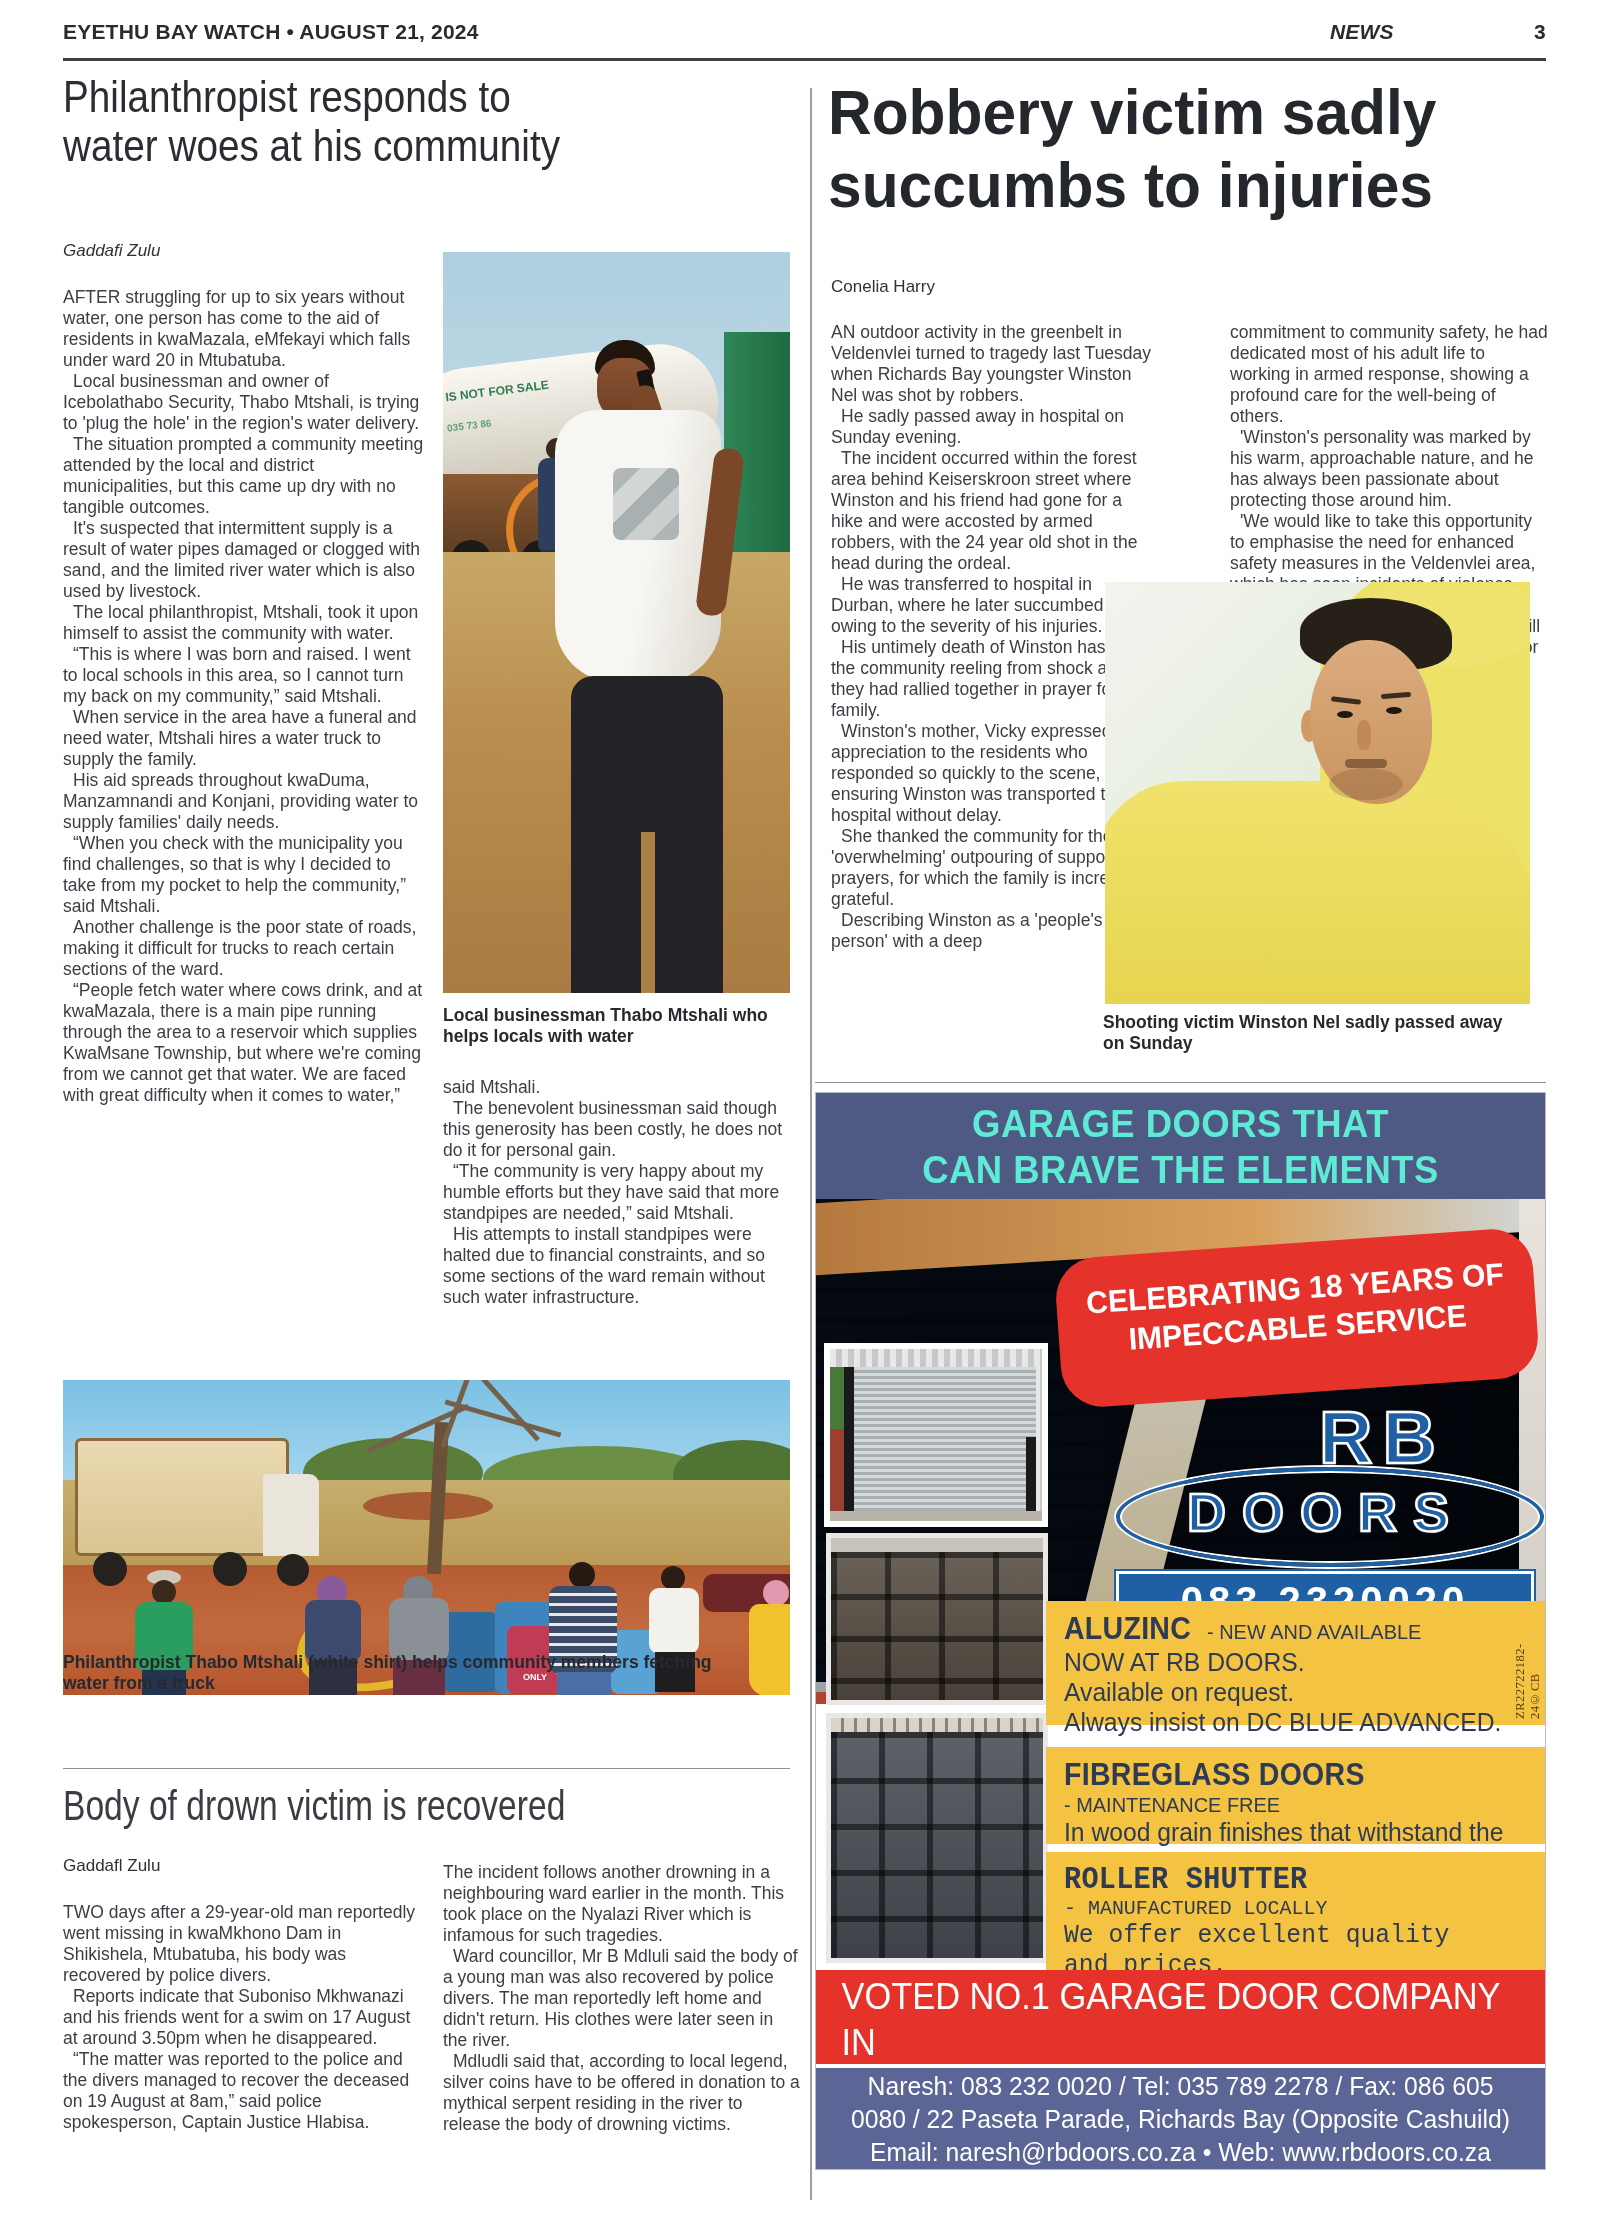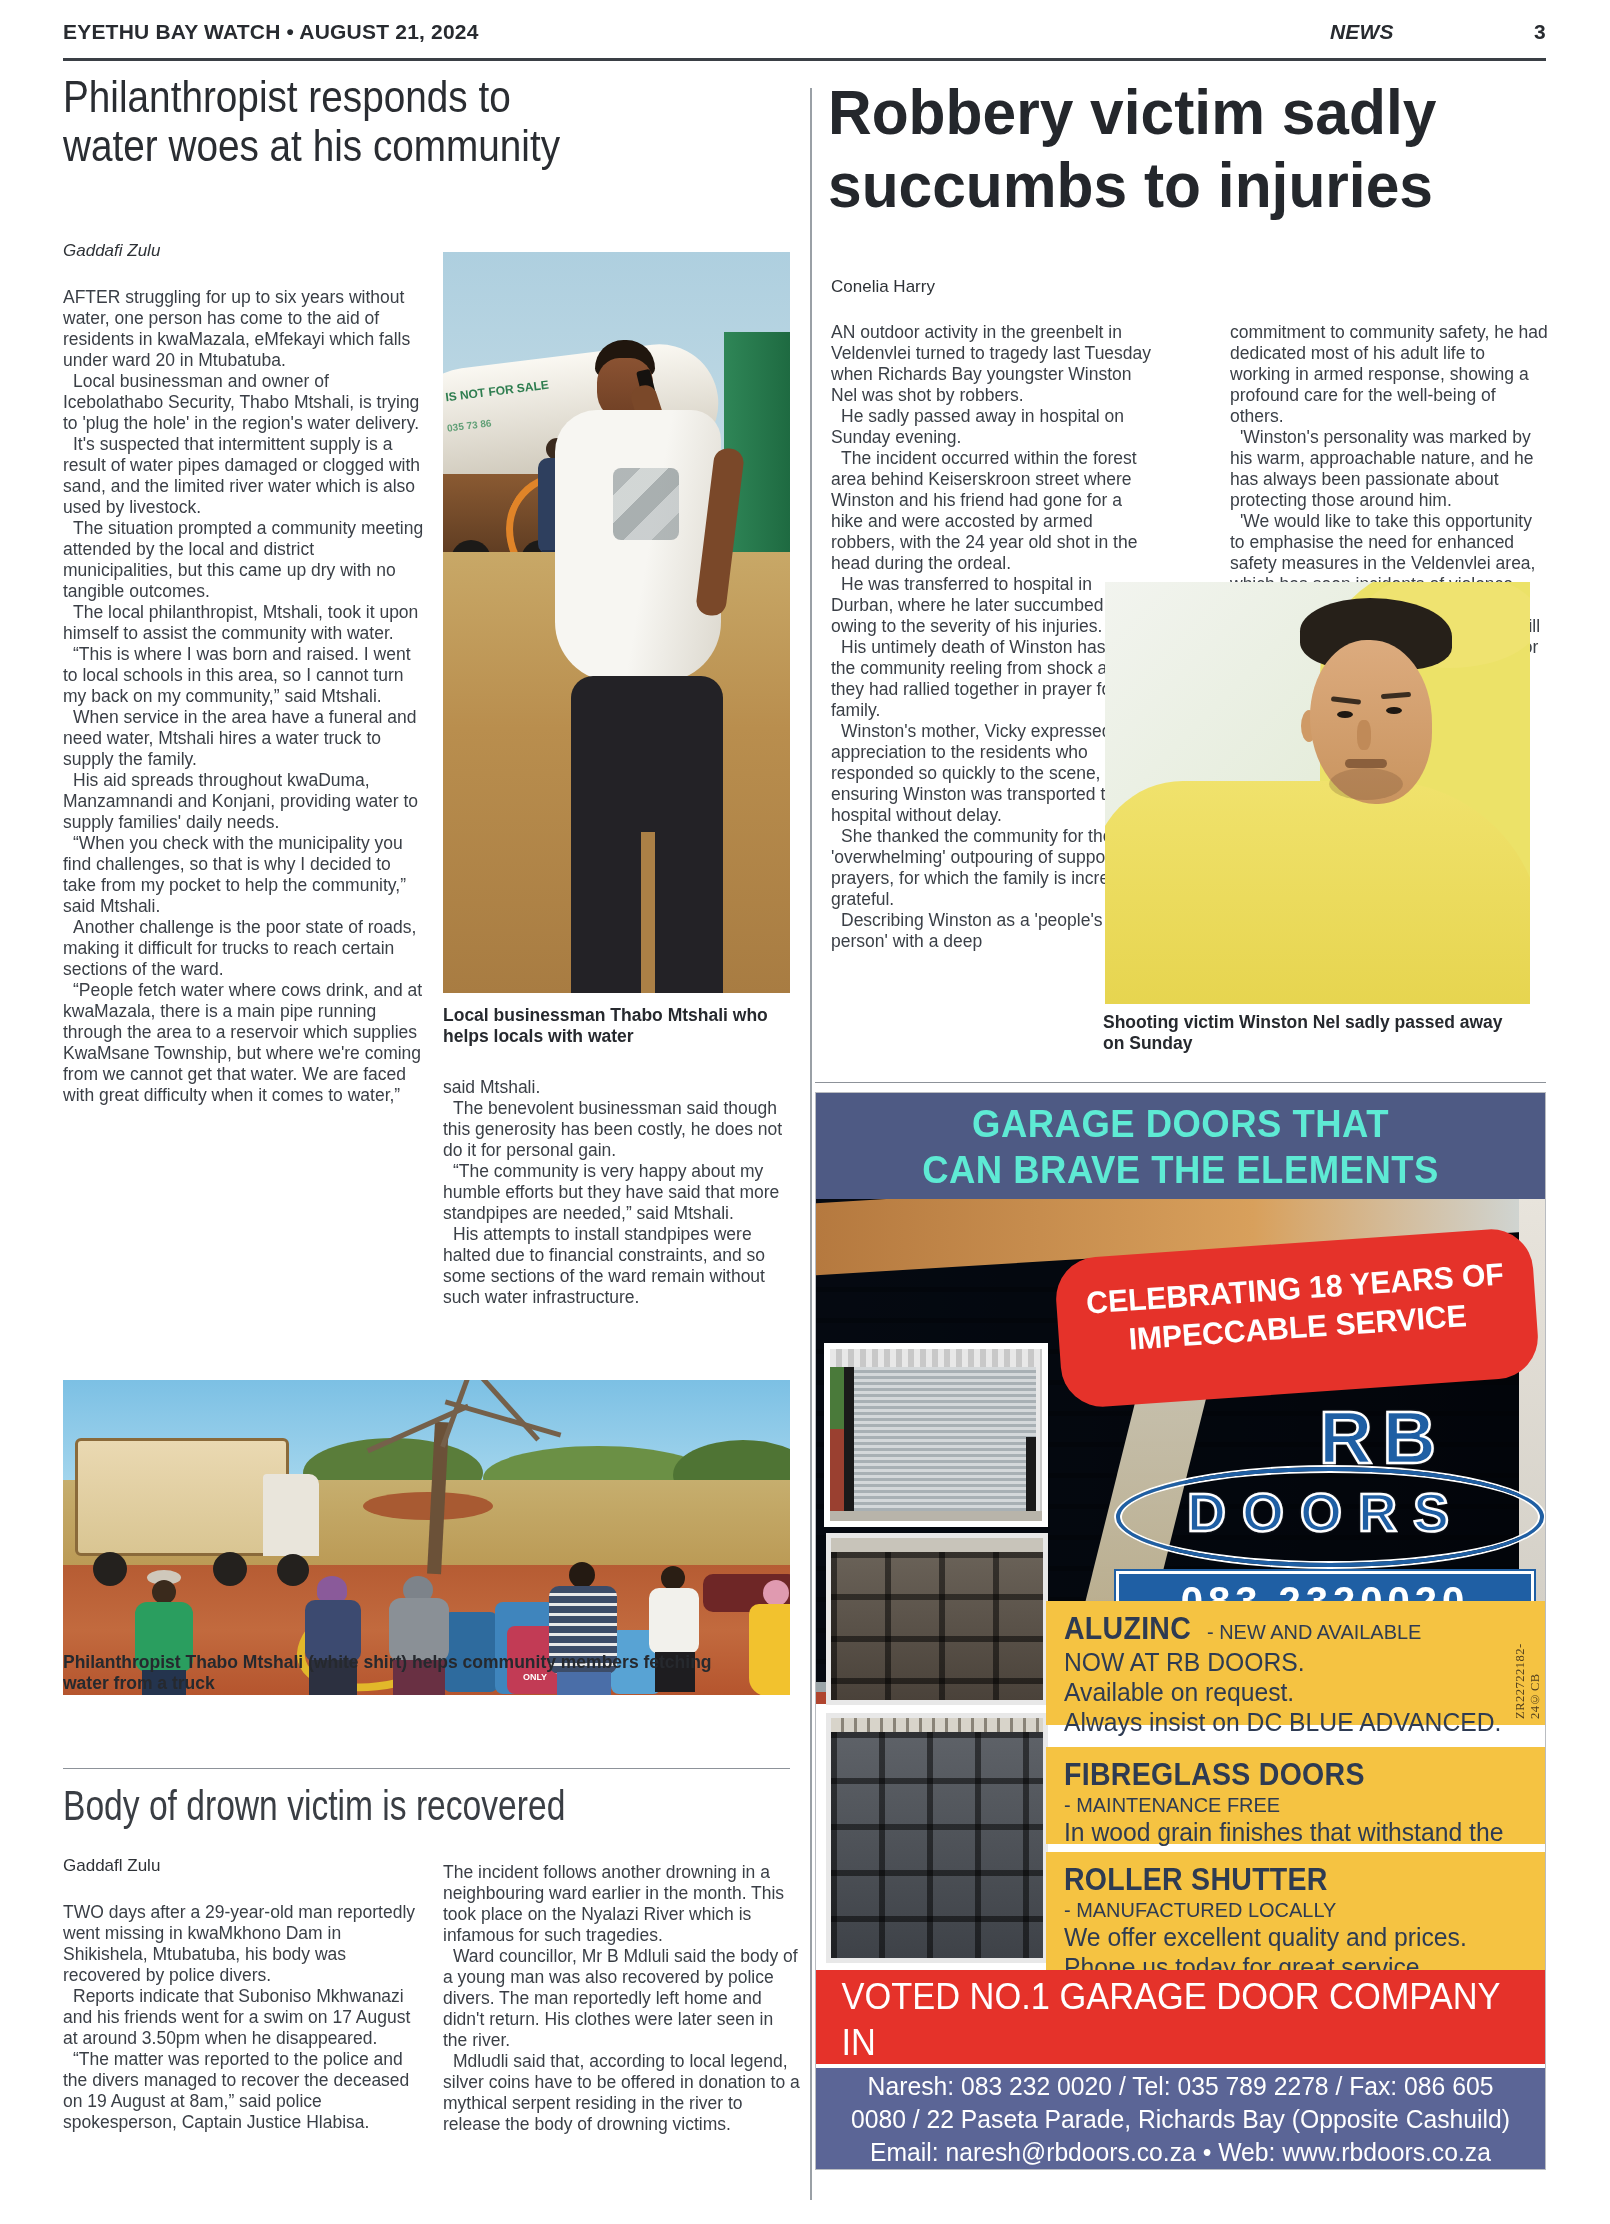--- a/index.html
+++ b/index.html
@@ -50,22 +50,22 @@
 
   <div class="s headline" style="left:63px;top:72px;width:745px;font-size:44px;line-height:49px;">
     <span class="cond" style="transform:scaleX(.88);">Philanthropist responds to</span><br>
     <span class="cond" style="transform:scaleX(.88);">water woes at his community</span>
   </div>
   <div class="s byline" style="left:63px;top:241px;font-style:italic;">Gaddafi Zulu</div>
 
   <div class="s col" style="left:63px;top:287px;width:362px;">
     <p>AFTER struggling for up to six years without water, one person has come to the aid of residents in kwaMazala, eMfekayi which falls under ward 20 in Mtubatuba.</p>
     <p>Local businessman and owner of Icebolathabo Security, Thabo Mtshali, is trying to 'plug the hole' in the region's water delivery.</p>
+    <p>The situation prompted a community meeting attended by the local and district municipalities, but this came up dry with no tangible outcomes.</p>
     <p>It's suspected that intermittent supply is a result of water pipes damaged or clogged with sand, and the limited river water which is also used by livestock.</p>
-    <p>The situation prompted a community meeting attended by the local and district municipalities, but this came up dry with no tangible outcomes.</p>
     <p>The local philanthropist, Mtshali, took it upon himself to assist the community with water.</p>
     <p>“This is where I was born and raised. I went to local schools in this area, so I cannot turn my back on my community,” said Mtshali.</p>
     <p>When service in the area have a funeral and need water, Mtshali hires a water truck to supply the family.</p>
     <p>His aid spreads throughout kwaDuma, Manzamnandi and Konjani, providing water to supply families' daily needs.</p>
     <p>“When you check with the municipality you find challenges, so that is why I decided to take from my pocket to help the community,” said Mtshali.</p>
     <p>Another challenge is the poor state of roads, making it difficult for trucks to reach certain sections of the ward.</p>
     <p>“People fetch water where cows drink, and at kwaMazala, there is a main pipe running through the area to a reservoir which supplies KwaMsane Township, but where we're coming from we cannot get that water. We are faced with great difficulty when it comes to water,”</p>
   </div>
 
   <div class="s photo" style="left:443px;top:252px;width:347px;height:741px;">
@@ -260,21 +260,21 @@
       <span class="b">Available on request.</span>
       <span class="b">Always insist on DC BLUE ADVANCED.</span>
       <div class="s regcode" style="right:2px;top:8px;height:110px;">ZR22722182-24©CB</div>
     </div>
 
     <div class="s panel" style="left:230px;top:654px;width:499px;height:97px;">
       <div><span class="t">FIBREGLASS DOORS</span>&nbsp;<span class="sub">- MAINTENANCE FREE</span></div>
       <span class="b" style="width:480px;">In wood grain finishes that withstand the harshest weather conditions.</span>
     </div>
 
-    <div class="s panel" style="left:230px;top:759px;width:499px;height:118px;">
+    <div class="s panel" style="left:230px;top:759px;width:499px;height:118px;font-family:Liberation Mono, monospace;">
       <div><span class="t">ROLLER SHUTTER</span>&nbsp;<span class="sub">- MANUFACTURED LOCALLY</span></div>
       <span class="b">We offer excellent quality and prices.</span>
       <span class="b">Phone us today for great service.</span>
     </div>
 
     <div class="s ad-voted" style="left:0;top:877px;right:0;height:94px;padding-top:4px;box-sizing:border-box;">
       <span class="ln">VOTED NO.1 GARAGE DOOR COMPANY IN</span>
       <span class="ln">ZULULAND! 14TH YEAR RUNNING!</span>
     </div>
 

